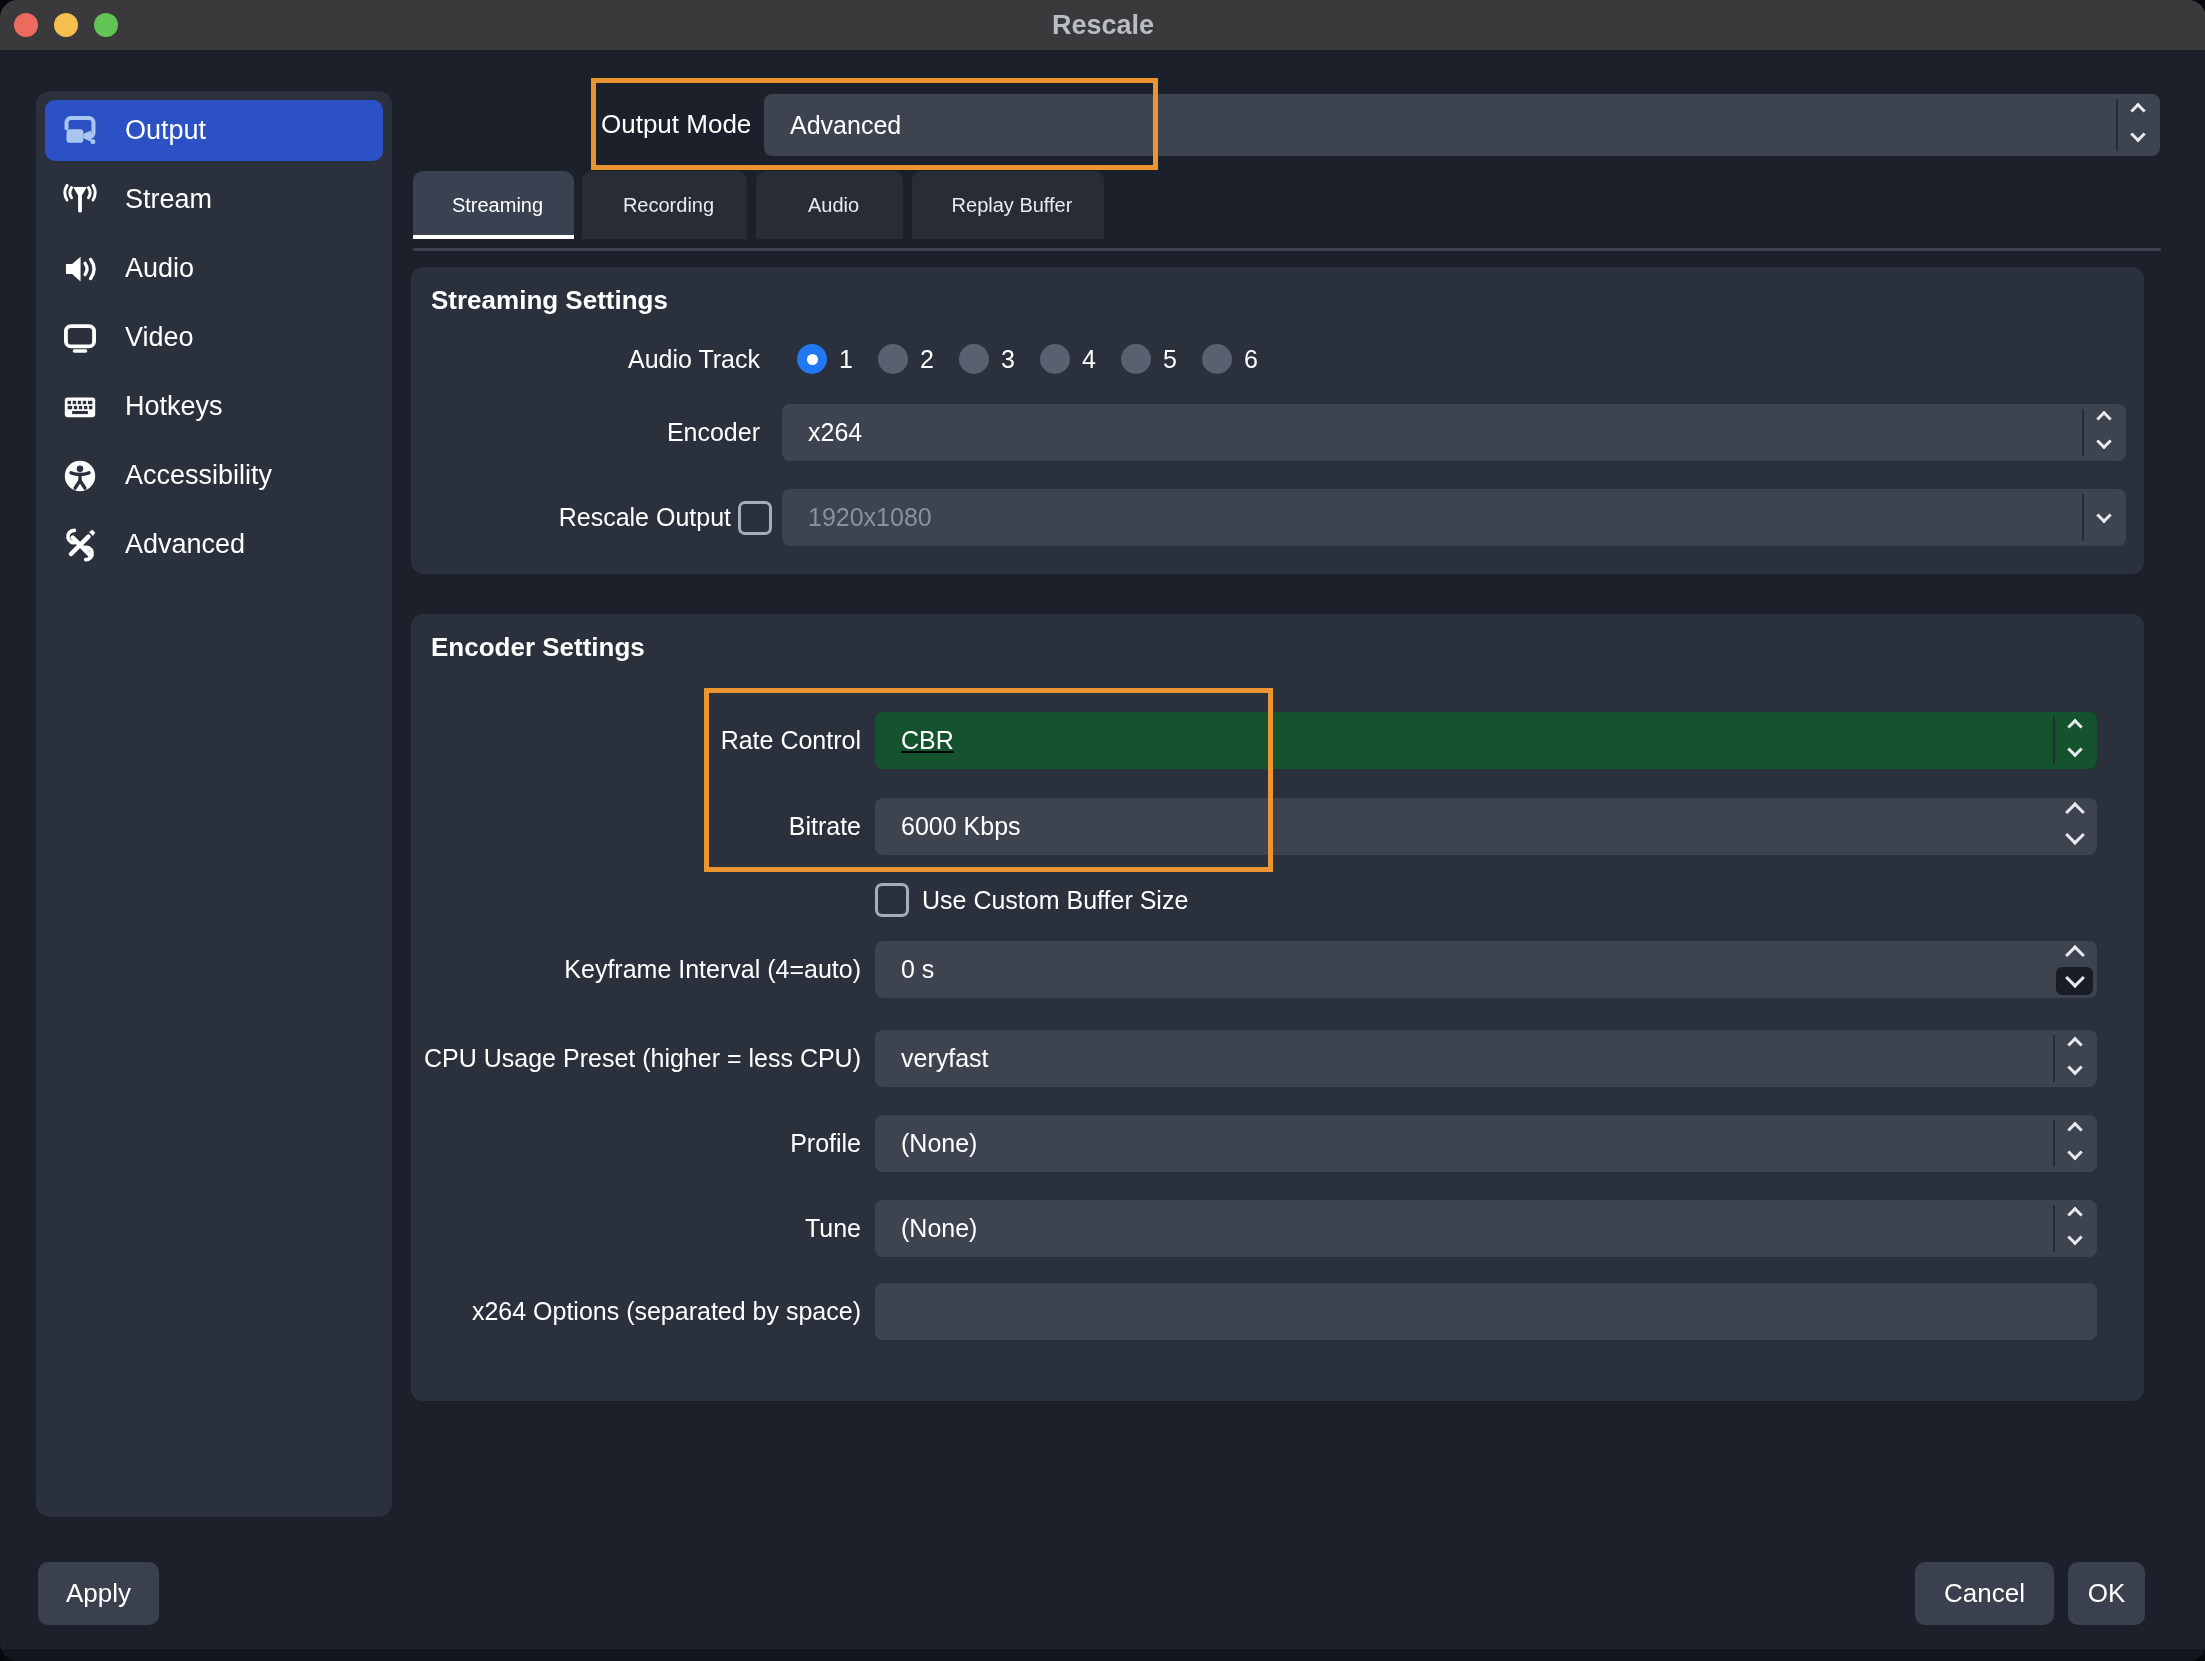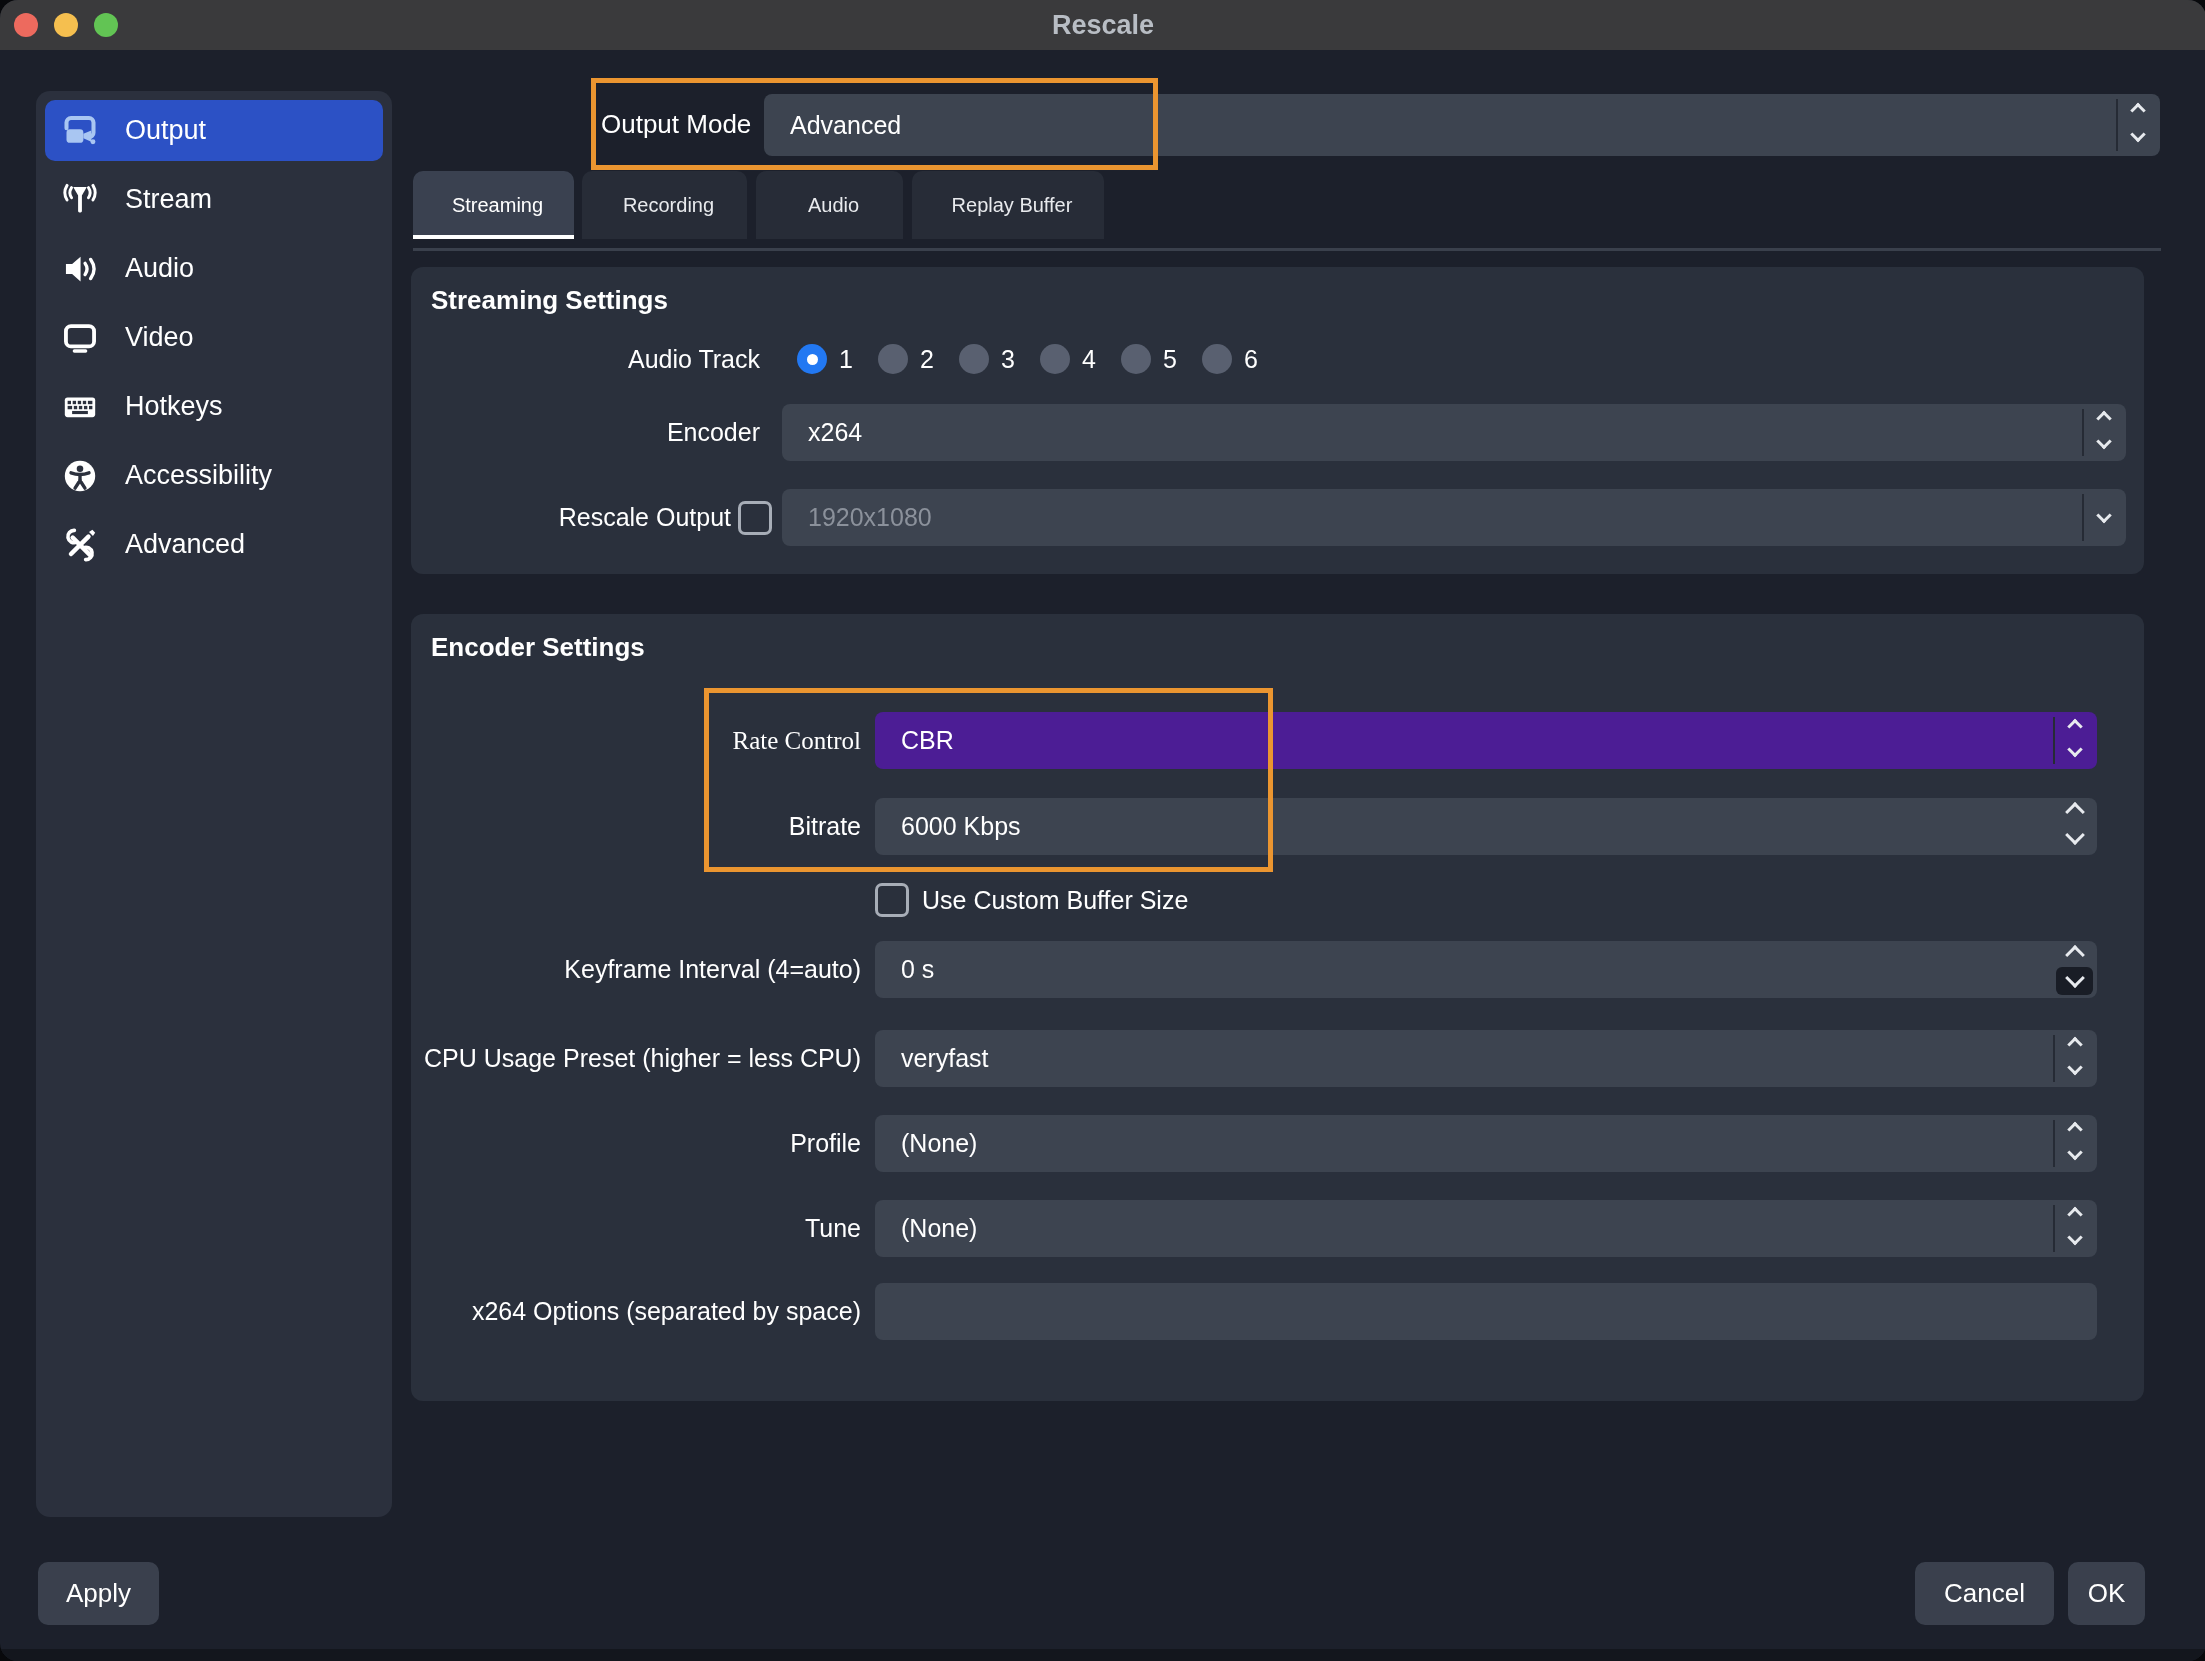--- a/index.html
+++ b/index.html
@@ -18,21 +18,21 @@
   .sidebar { position:absolute; left:36px; top:91px; width:356px; height:1426px; background:#2b303d; border-radius:14px; padding-top:9px; }
   .side-item { height:61px; margin:0 9px 8px 9px; border-radius:10px; display:flex; align-items:center; padding-left:16px; gap:26px; cursor:default; }
   .side-item.selected { background:#2c51c5; }
   .side-item .ic { width:38px; height:38px; display:flex; align-items:center; justify-content:center; flex:0 0 38px; }
   .side-label { font-size:27px; color:#ffffff; }
 
   
   .field { position:absolute; background:#3d4450; border-radius:8px; display:flex; align-items:center; }
   .field .val { padding-left:26px; font-size:25px; color:#fff; white-space:nowrap; }
   .field .val.dim { color:#8b919b; }
-  .field.light { background:#4c1d95; }
+  .field.light { background:#14532d;text-decoration:underline; }
   .spin { position:absolute; right:0; top:0; bottom:0; width:44px; }
   .spin .sep { position:absolute; left:0; top:5px; bottom:5px; width:2px; background:#262b35; }
   .chev { position:absolute; left:50%; width:11px; height:11px; border-right:3px solid #e7eaee; border-bottom:3px solid #e7eaee; }
   .chev.up   { transform:translateX(-50%) rotate(-135deg); top:30%; margin-top:-8px; }
   .chev.down { transform:translateX(-50%) rotate(45deg); top:70%; margin-top:-8px; }
   .chev.mid  { transform:translateX(-50%) rotate(45deg); top:50%; margin-top:-8px; }
   .spin.big .chev { width:14px; height:14px; }
   .spin.big .chev.up { top:27%; } .spin.big .chev.down { top:66%; }
   .pressbox { position:absolute; right:4px; bottom:3px; width:37px; height:28px; background:#191d26; border-radius:6px; }
 
@@ -240,21 +240,21 @@
       <span class="spin">
           <span class="sep"></span>
           <i class="chev mid"></i>
         </span>
     </div>
   </div>
 
   <div class="panel" style="top:614px; height:787px;">
     <h2>Encoder Settings</h2>
 
-    <div class="rowlabel" style="left:0; top:98px; width:450px; height:57px;font-family:Liberation Serif, serif;">Rate Control</div>
+    <div class="rowlabel" style="left:0; top:98px; width:450px; height:57px;">Rate Control</div>
     <div class="field light" style="left:464px; top:98px; width:1222px; height:57px;">
       <span class="val">CBR</span>
       <span class="spin">
           <span class="sep"></span>
           <i class="chev up"></i>
           <i class="chev down"></i>
         </span>
     </div>
 
     <div class="rowlabel" style="left:0; top:184px; width:450px; height:57px;">Bitrate</div>

